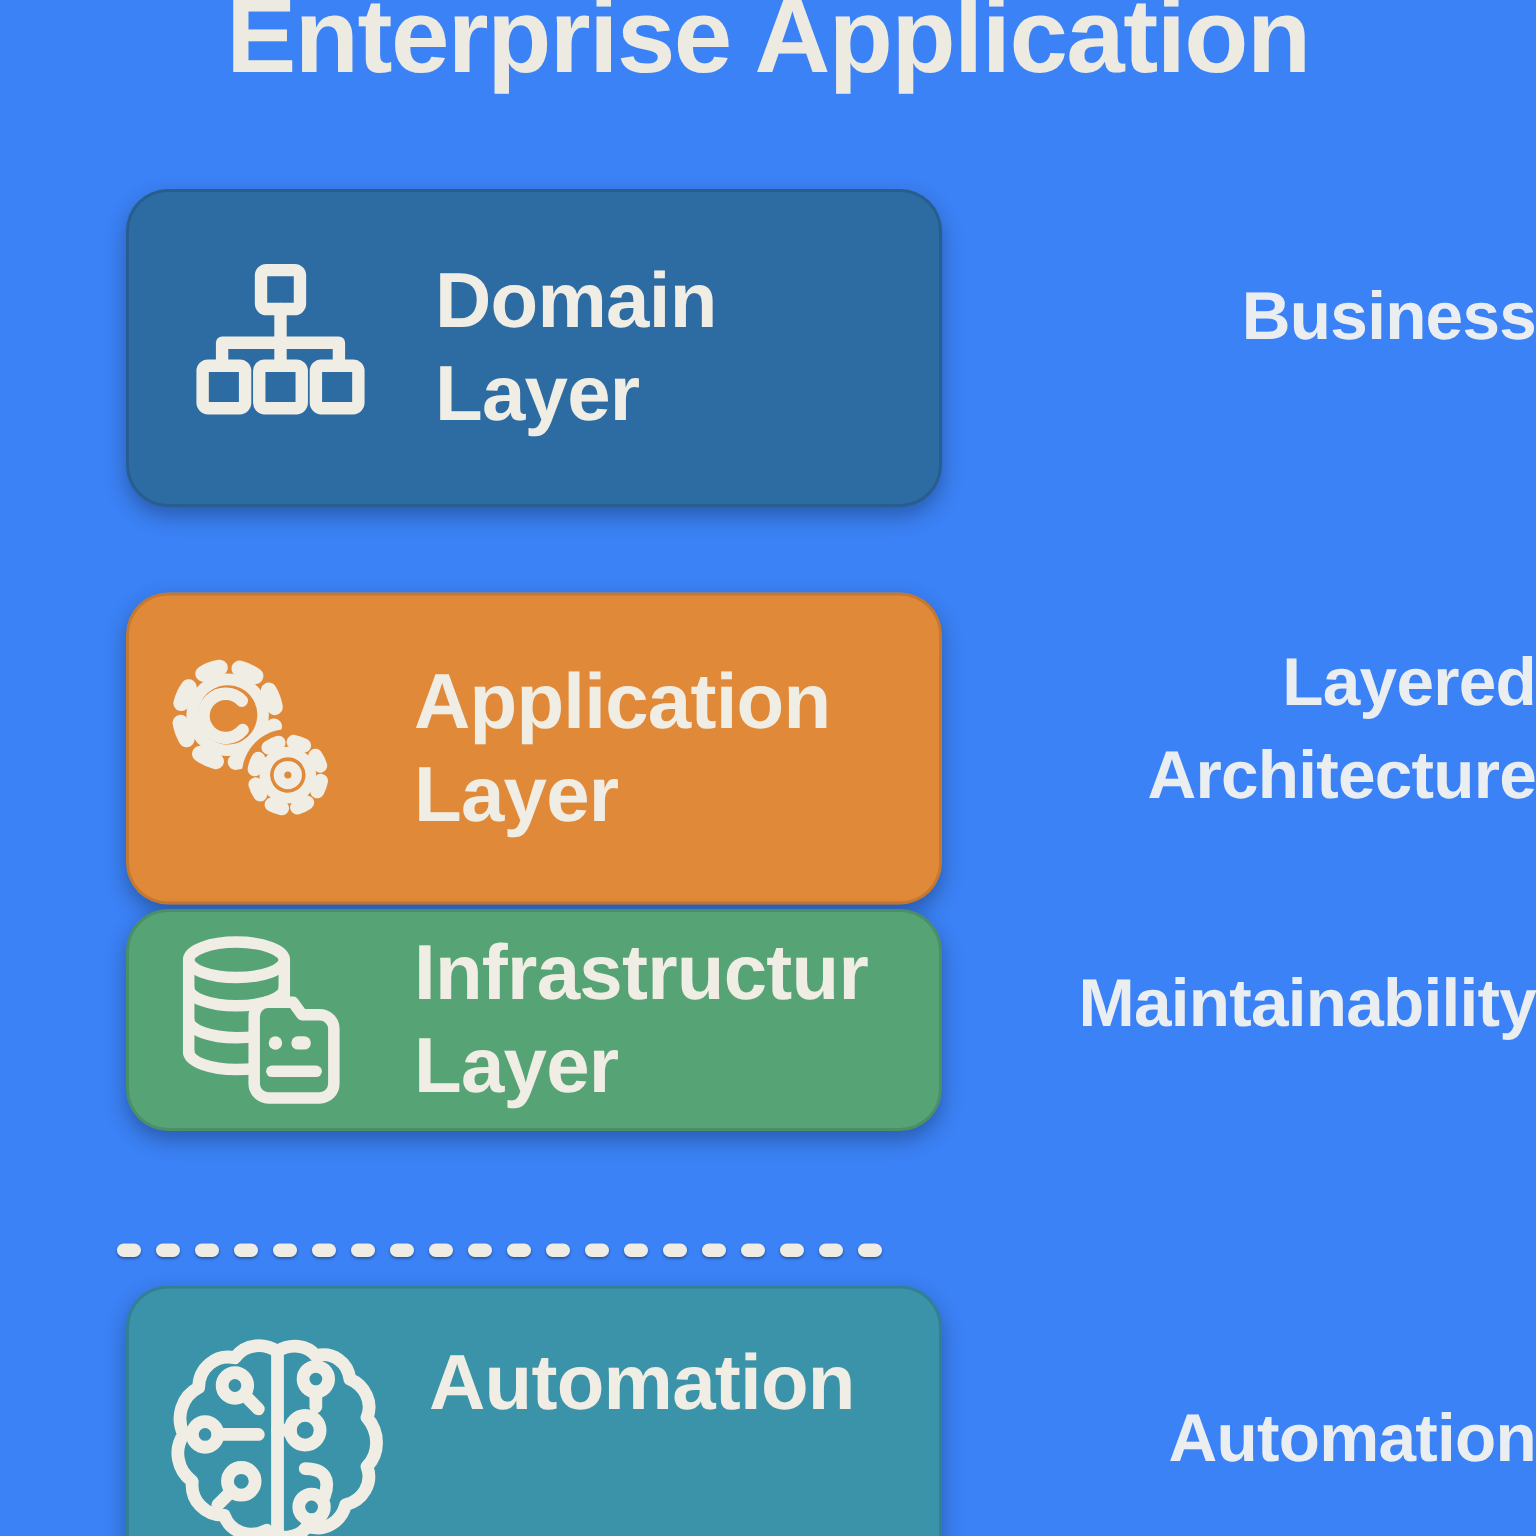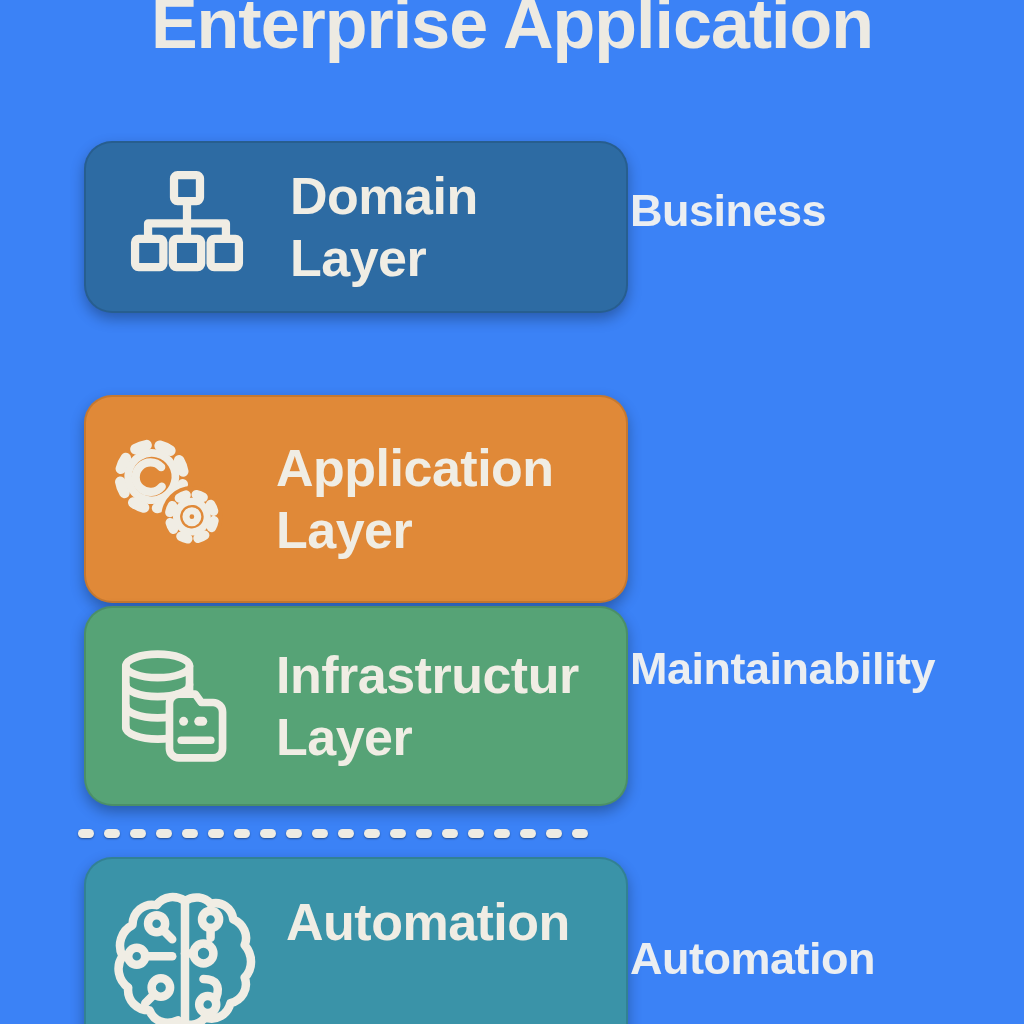--- a/index.html
+++ b/index.html
@@ -22,34 +22,34 @@
   }
   .layer-card{
     position:absolute;left:84px;width:544px;
     background:var(--bg,#2D6BA3);
     border-radius:28px;
     box-shadow:0 6px 14px rgba(0,0,0,.30), inset 0 0 0 2px rgba(0,0,0,.12);
     display:flex;align-items:center;
     padding:0 18px 0 30px;box-sizing:border-box;
     gap:44px;
   }
-  .card-domain{top:141px;height:172px;padding-left:44px;}
+  .card-domain{top:126px;height:212px;padding-left:44px;}
   .card-application{top:395px;height:208px;}
-  .card-infrastructure{top:606px;height:200px;}
+  .card-infrastructure{top:606px;height:148px;}
   .card-ai{top:857px;height:200px;align-items:flex-start;padding-top:34px;gap:30px;}
   .card-icon{flex:none;width:118px;height:132px;color:#F0EDE4;}
   .card-ai .card-icon{width:142px;height:142px;}
   .card-icon svg{width:100%;height:100%;display:block;}
   .card-text{
     color:#F0EDE4;font-size:52px;line-height:62px;font-weight:bold;
     letter-spacing:-0.5px;white-space:nowrap;overflow:hidden;
   }
   .side-label{
     position:absolute;left:630px;width:394px;
-    text-align:left;color:#EBEEF1;
+    text-align:right;color:#EBEEF1;
     font-size:45px;line-height:62px;font-weight:bold;
     letter-spacing:-0.5px;
   }
   .sl-1{top:180px;}
   .sl-2{top:424px;}
   .sl-3{top:638px;}
   .sl-4{top:928px;}
   .divider{
     position:absolute;top:829px;left:78px;width:514px;height:9px;
     display:flex;gap:10px;
@@ -169,20 +169,24 @@
       </svg>
     </span>
     <div class="card-text">
       <div>Automation</div>
     </div>
   </div>
 
   <div class="side-label sl-1">
     <div>Business</div>
   </div>
+  <div class="side-label sl-2">
+    <div>Layered</div>
+    <div>Architecture</div>
+  </div>
   <div class="side-label sl-3">
     <div>Maintainability</div>
   </div>
   <div class="side-label sl-4">
     <div>Automation</div>
   </div>
 
 </div>
 
 </body></html>

